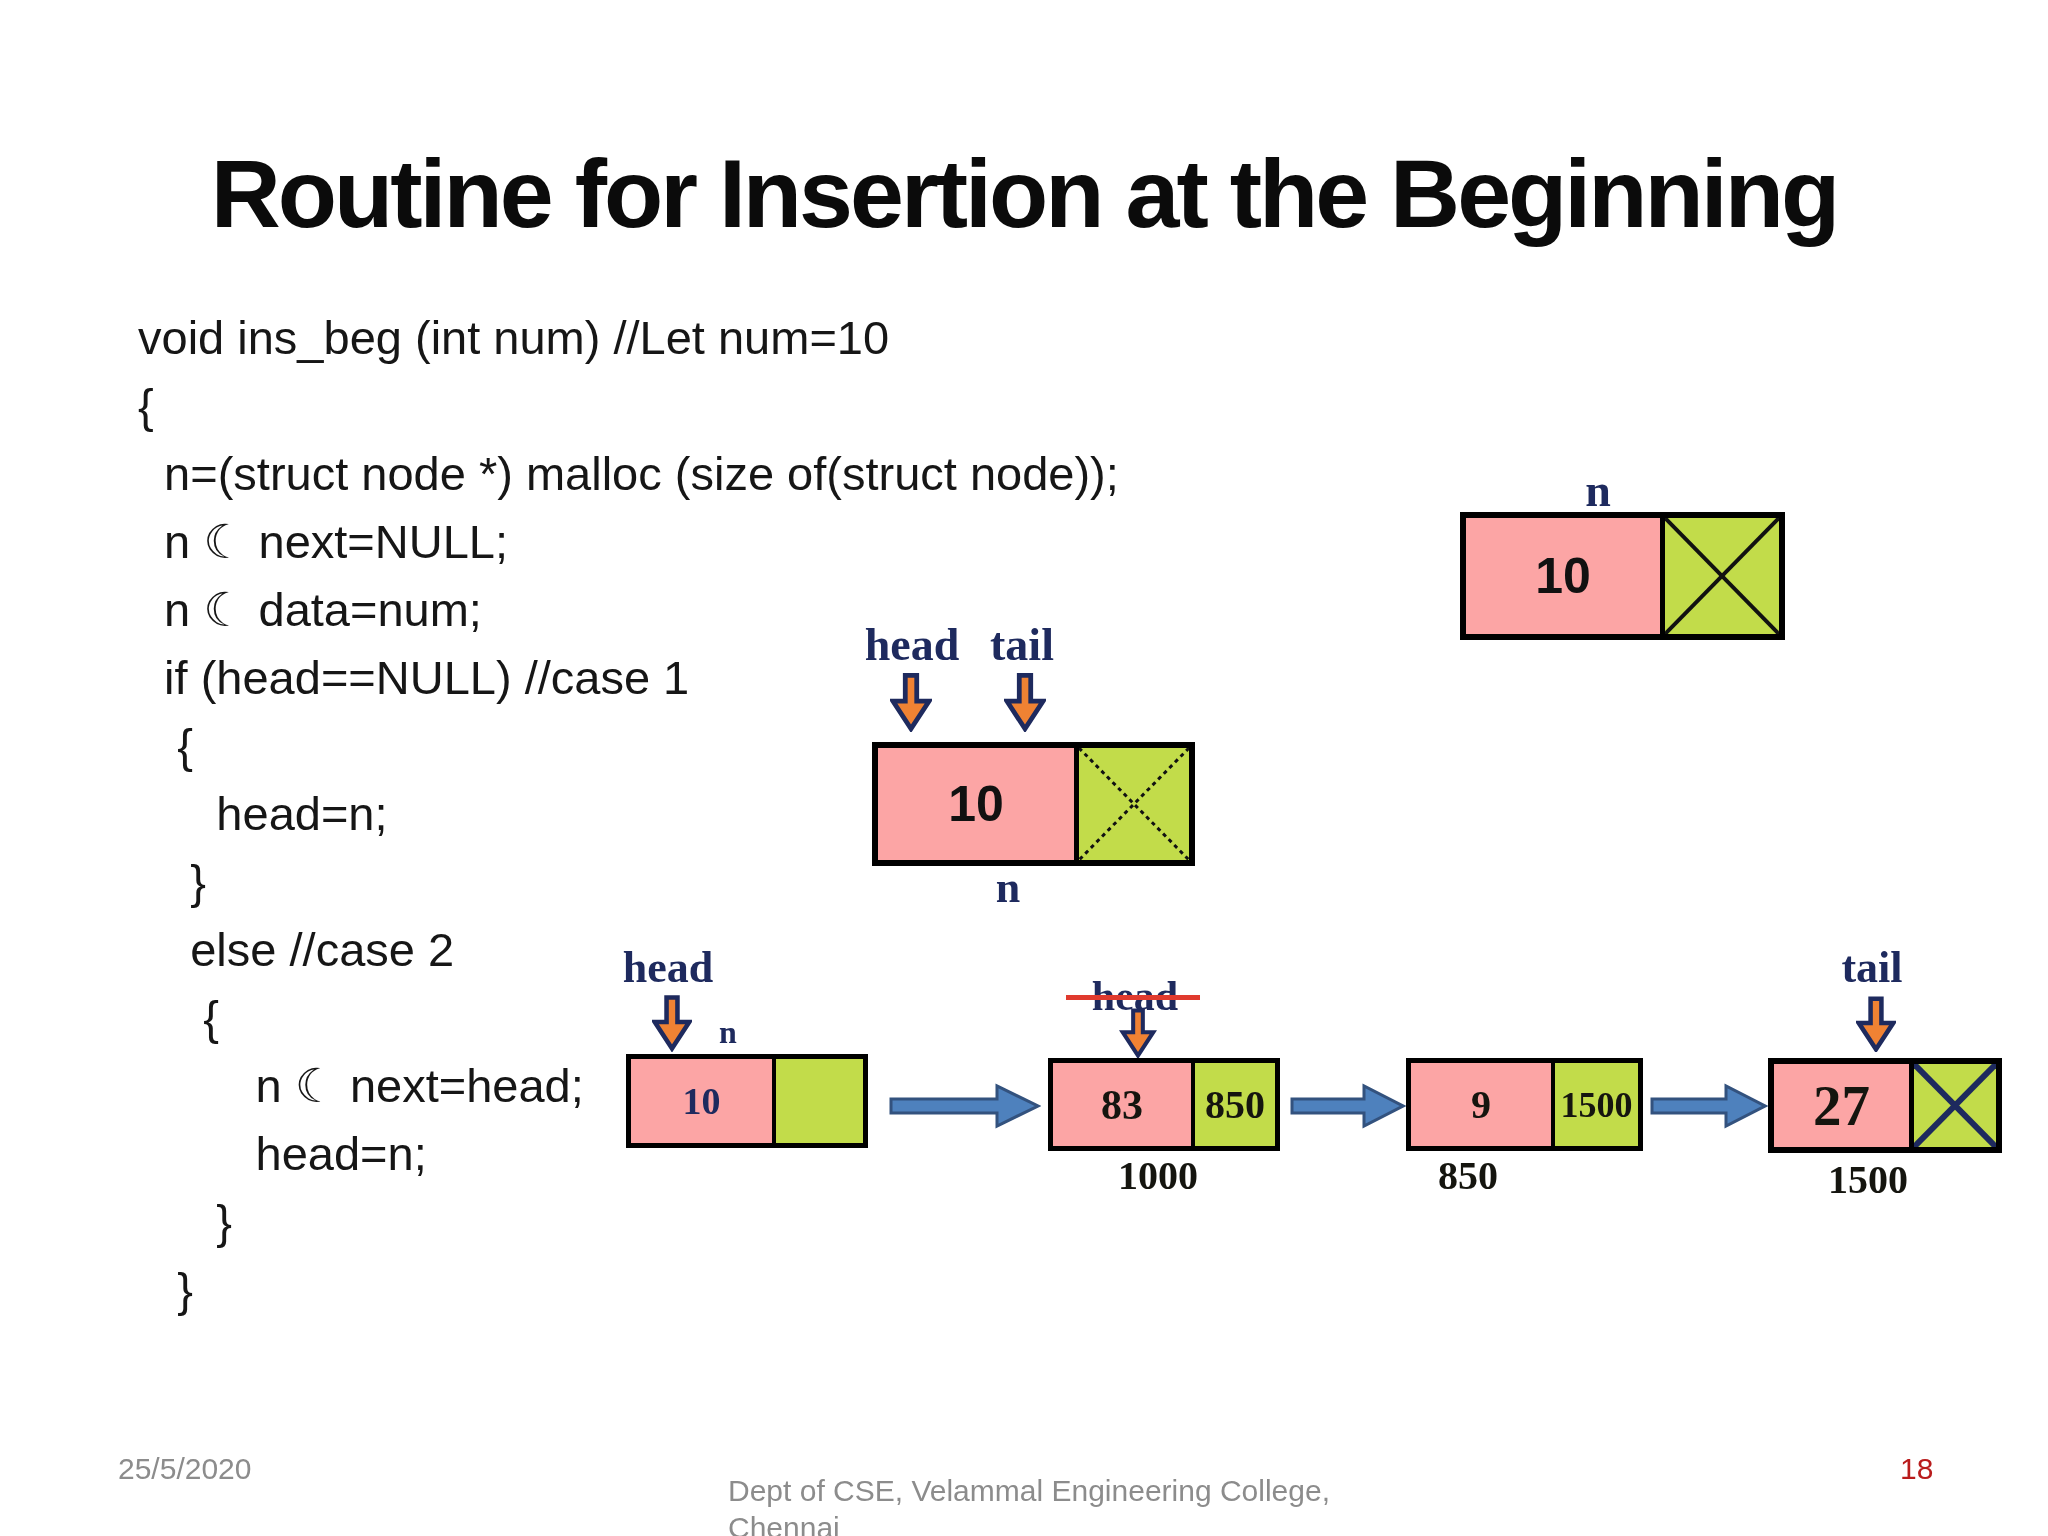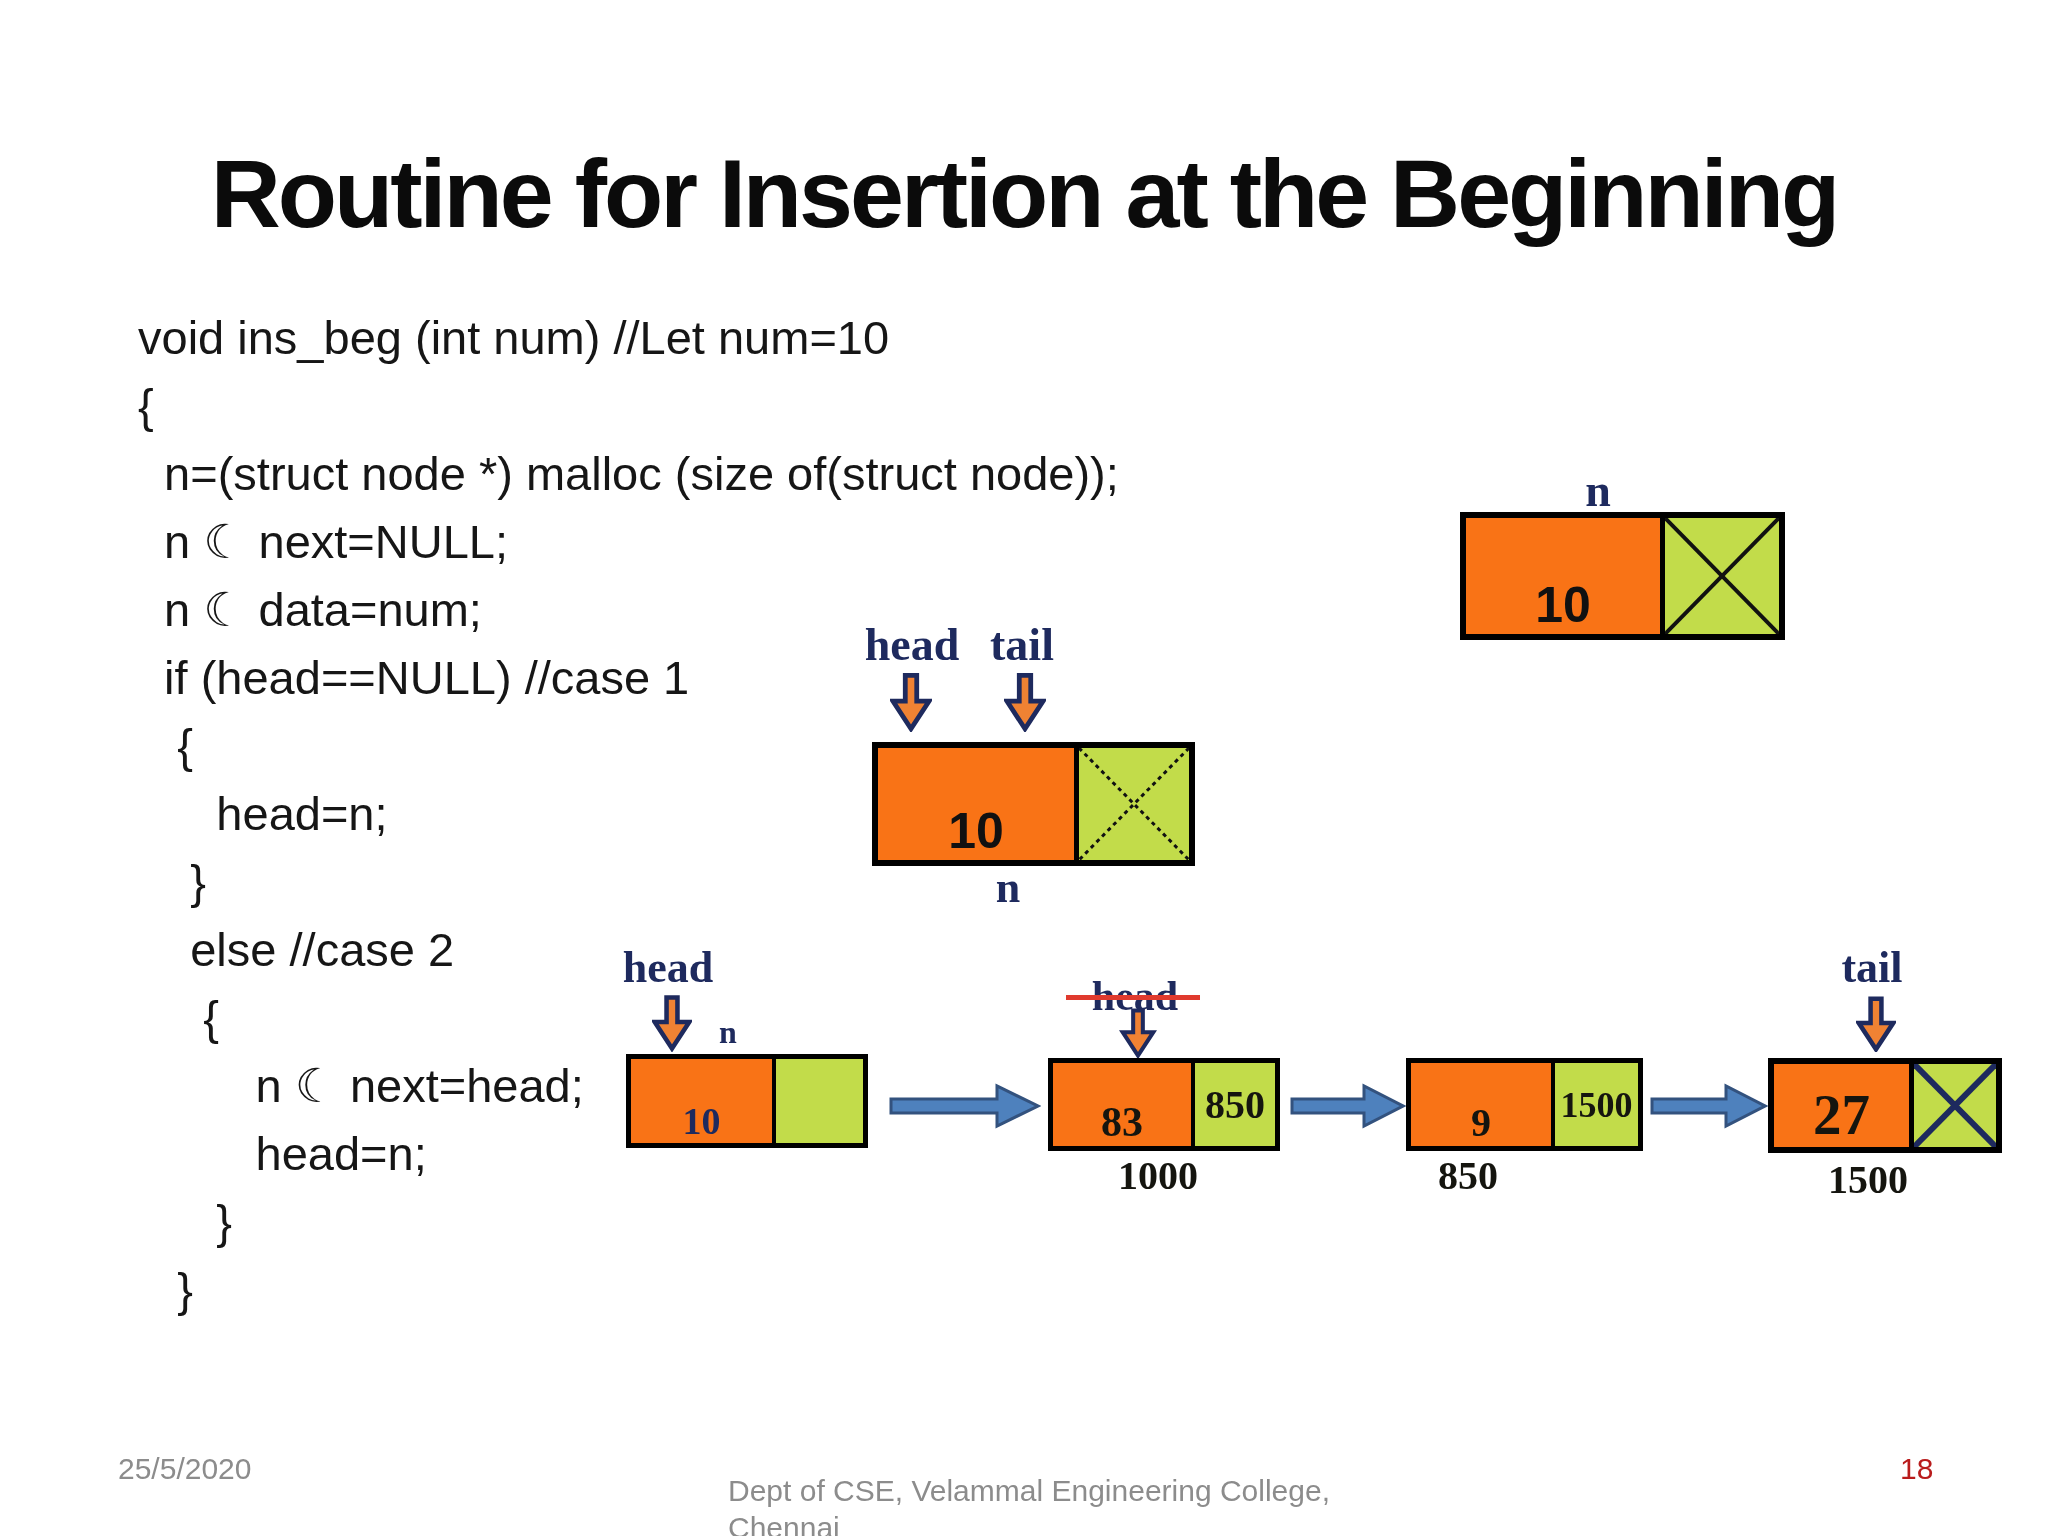--- a/index.html
+++ b/index.html
@@ -11,21 +11,21 @@
   .code-line{white-space:pre;}
   
   .dlabel{position:absolute;font-family:"Liberation Serif",serif;font-weight:bold;
           color:#1e2a5e;text-align:center;white-space:nowrap;}
   .addr{position:absolute;font-family:"Liberation Serif",serif;font-weight:bold;
         color:#15150f;white-space:nowrap;}
   
   .node{position:absolute;display:flex;box-sizing:border-box;border:6px solid #000;}
   .node.thin{border-width:5px;}
   .cell{position:relative;display:flex;align-items:center;justify-content:center;box-sizing:border-box;}
-  .cell.blue{background:#f97316;align-items:flex-end;}
+  .cell.blue{background:#fca5a5;}
   .cell.green{background:#c2dc4a;border-left:5px solid #000;}
   .num-sans{font-family:"Liberation Sans",sans-serif;font-weight:bold;color:#111;}
   .num-serif{font-family:"Liberation Serif",serif;font-weight:bold;color:#15150f;}
   .num-navy{font-family:"Liberation Serif",serif;font-weight:bold;color:#1e2a5e;}
   .xsvg{position:absolute;left:0;top:0;width:100%;height:100%;}
   .darrow,.harrow{position:absolute;}
   .strike{position:absolute;height:5px;background:#e03a2e;}
   
   .footer-date{position:absolute;left:118px;top:1452px;font-size:30px;color:#8c8c8c;}
   .footer-org{position:absolute;left:728px;top:1472px;font-size:30px;line-height:37px;color:#8c8c8c;}

